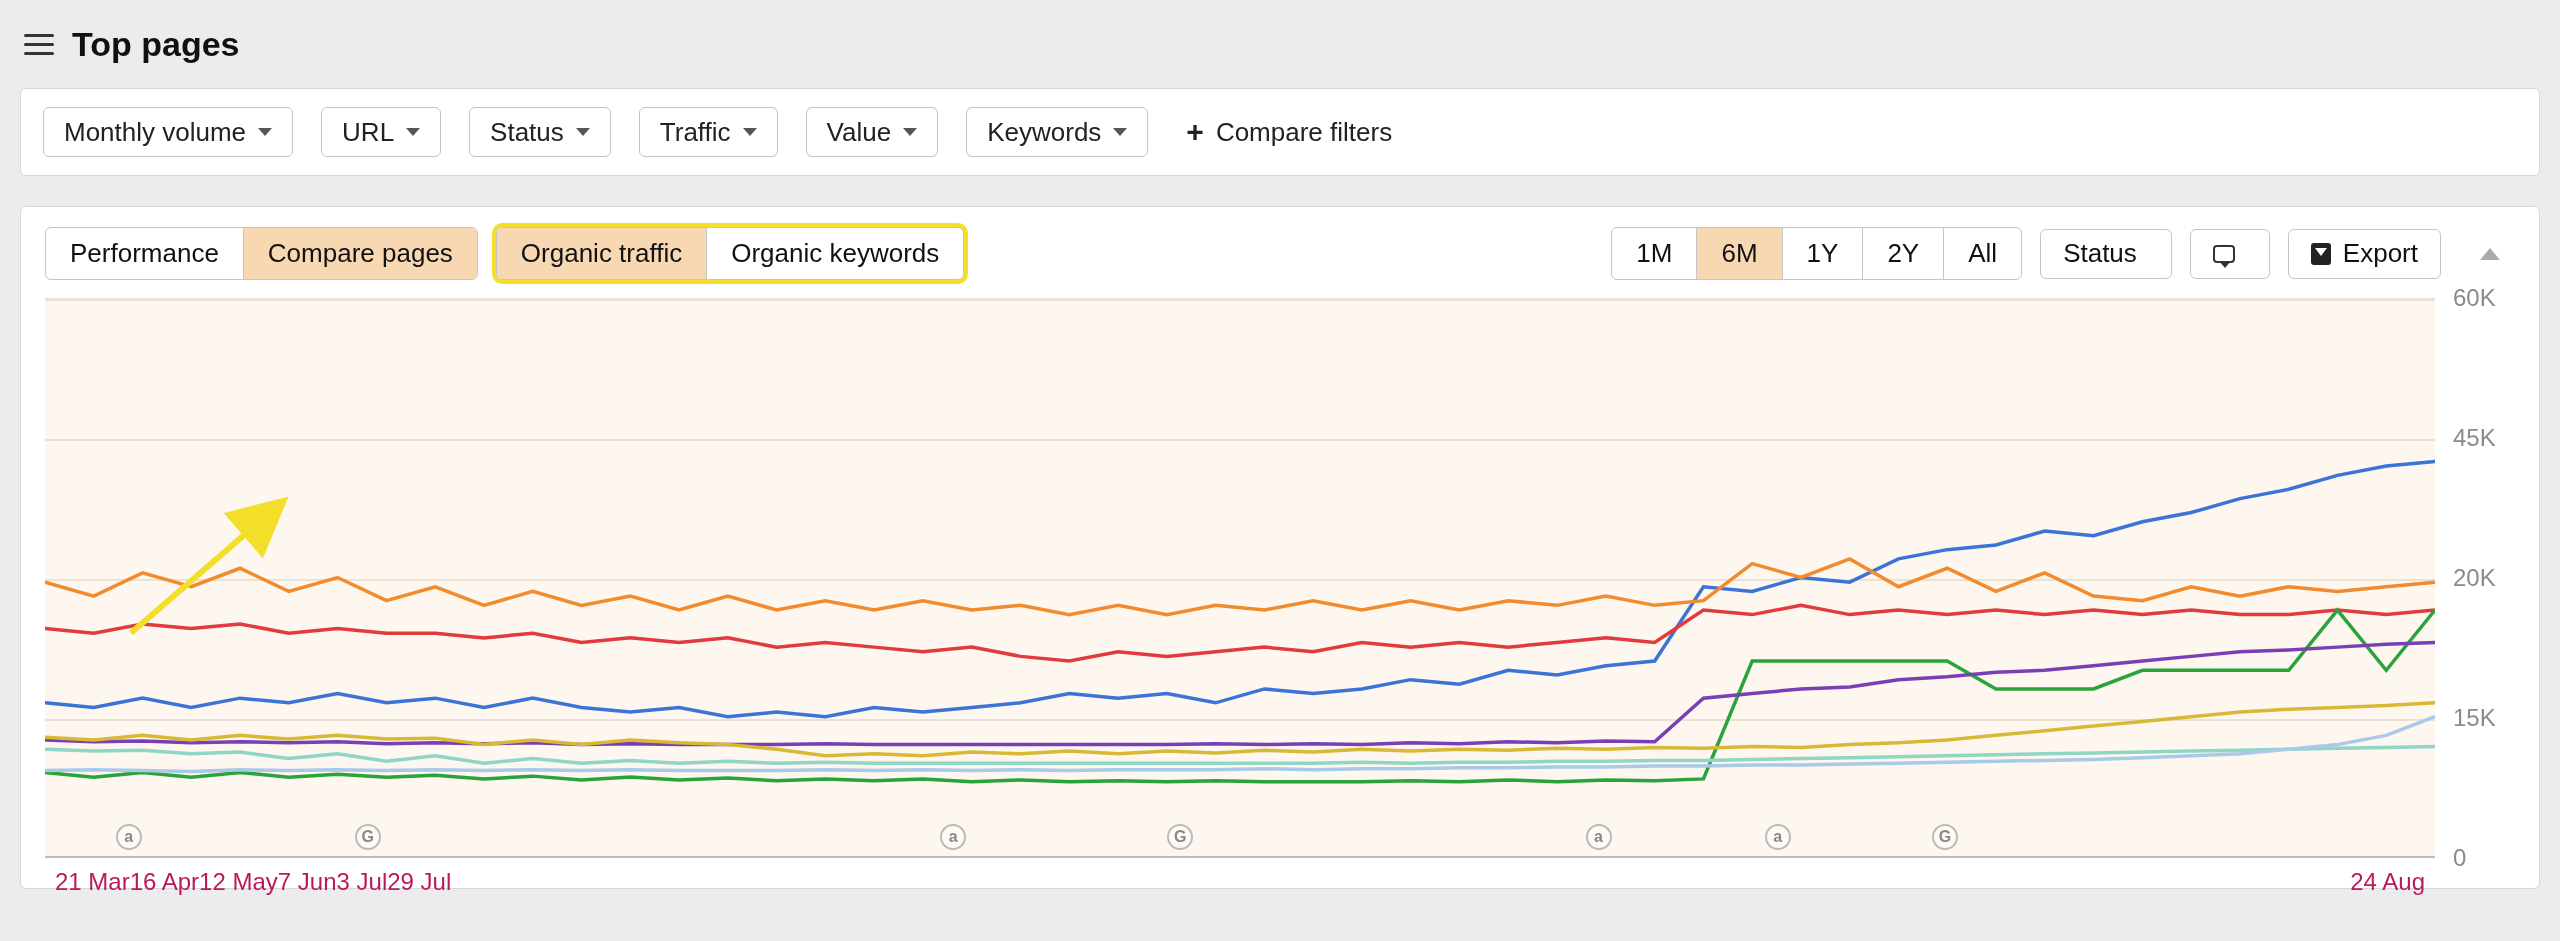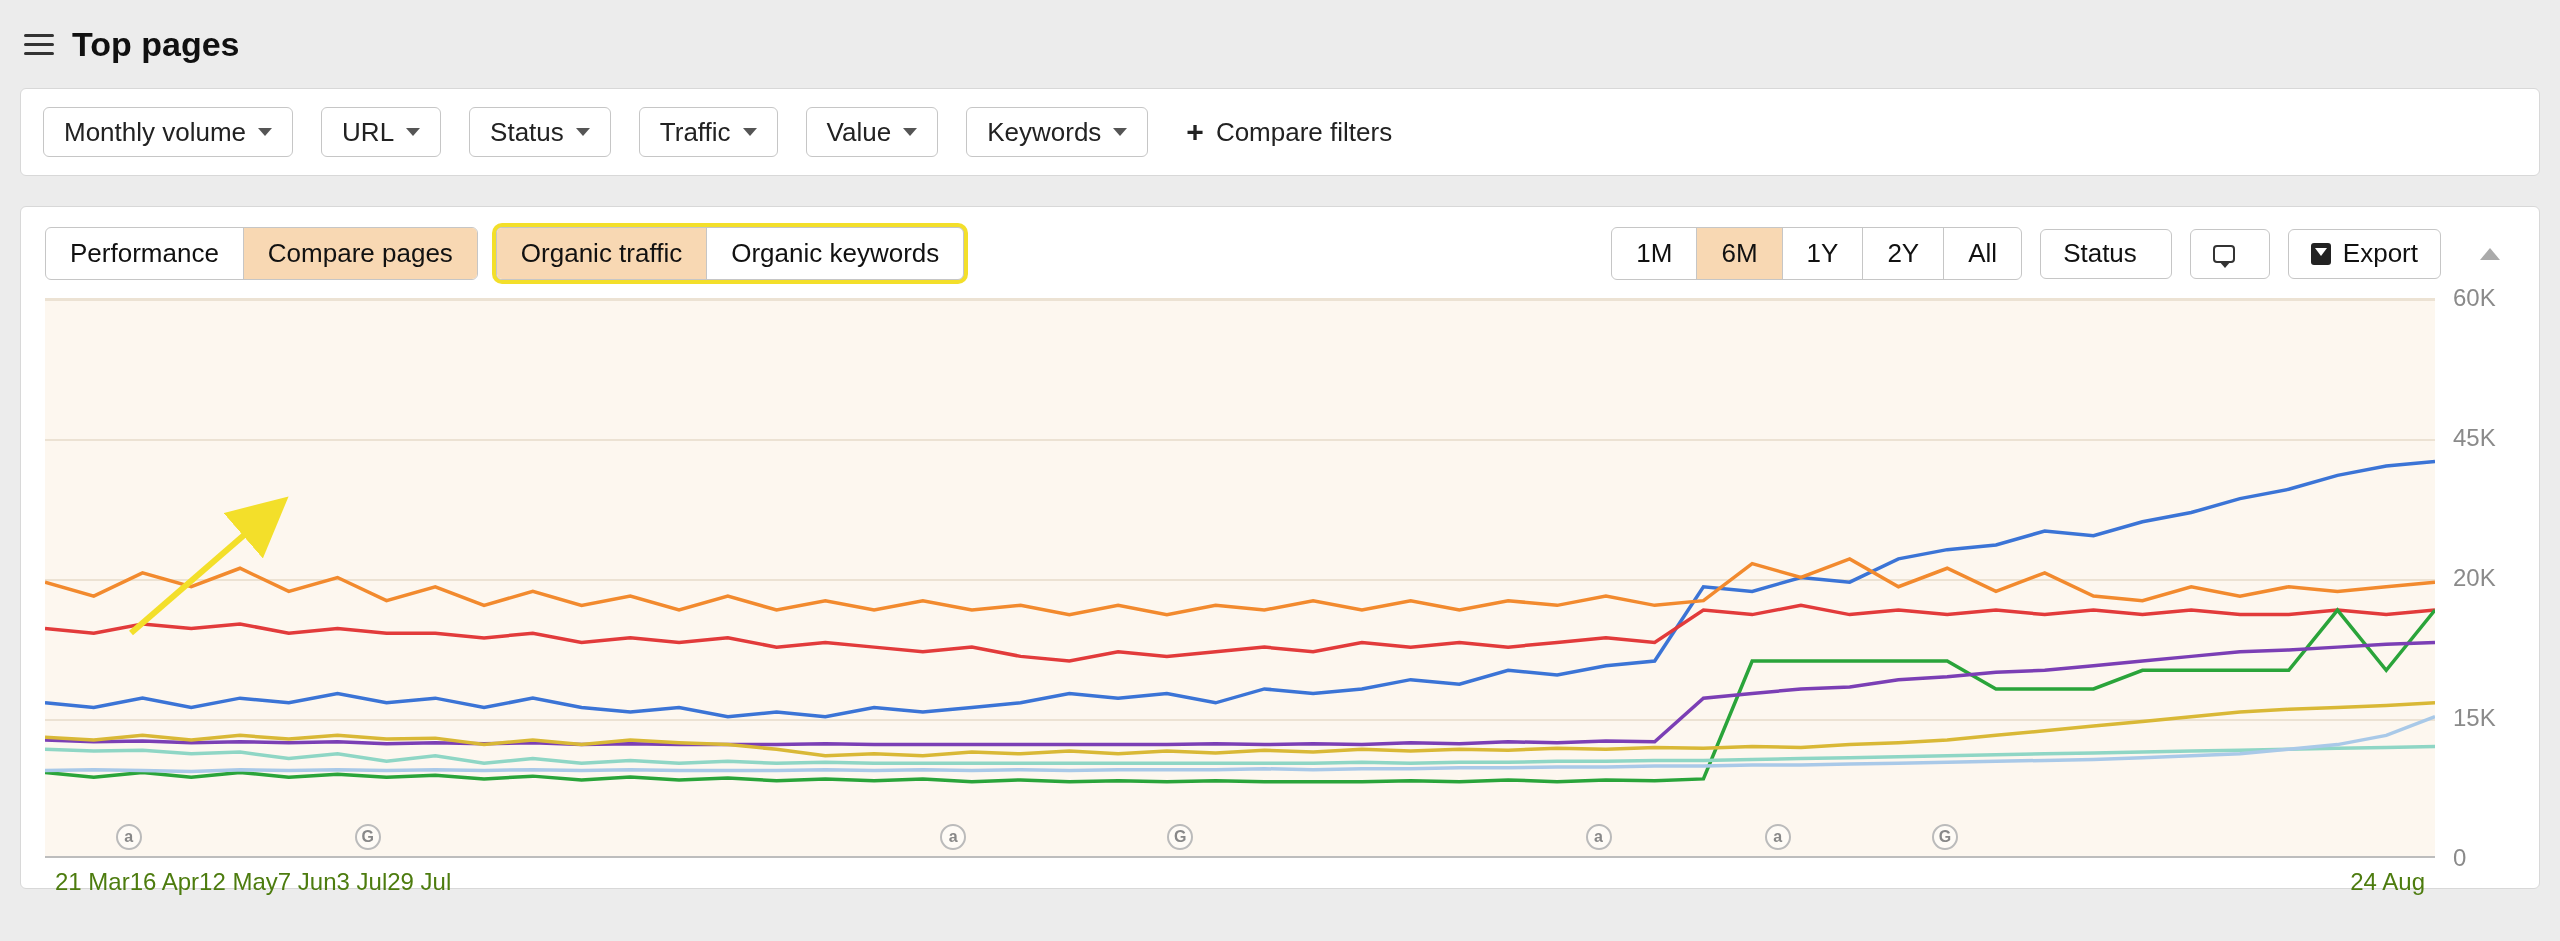--- a/index.html
+++ b/index.html
@@ -131,21 +131,21 @@
   }
   .plot{
     flex:1;
     background:var(--chart-bg);
     position:relative;
     border-top:1.5px solid var(--grid);
     border-bottom:2px solid #bdbdbd;
   }
   .plot .hgrid{position:absolute;left:0;right:0;height:1.5px;background:var(--grid);}
   .plot svg{position:absolute;inset:0;width:100%;height:100%;}
-  .plot .xlabels{position:absolute;left:0;right:0;bottom:-40px;display:flex;justify-content:space-between;font-size:24px;color:#4d7c0f;padding:0 10px;}
+  .plot .xlabels{position:absolute;left:0;right:0;bottom:-40px;display:flex;justify-content:space-between;font-size:24px;color:#be185d;padding:0 10px;}
   .plot .event-markers{position:absolute;left:0;right:0;bottom:6px;height:30px;}
   .marker{
     position:absolute;bottom:0;transform:translateX(-50%);
     width:26px;height:26px;border:2px solid #bbb;border-radius:50%;
     display:flex;align-items:center;justify-content:center;
     font-size:16px;color:#888;background:#fff7;
     font-weight:700;
   }
   .yaxis{
     width:80px;

